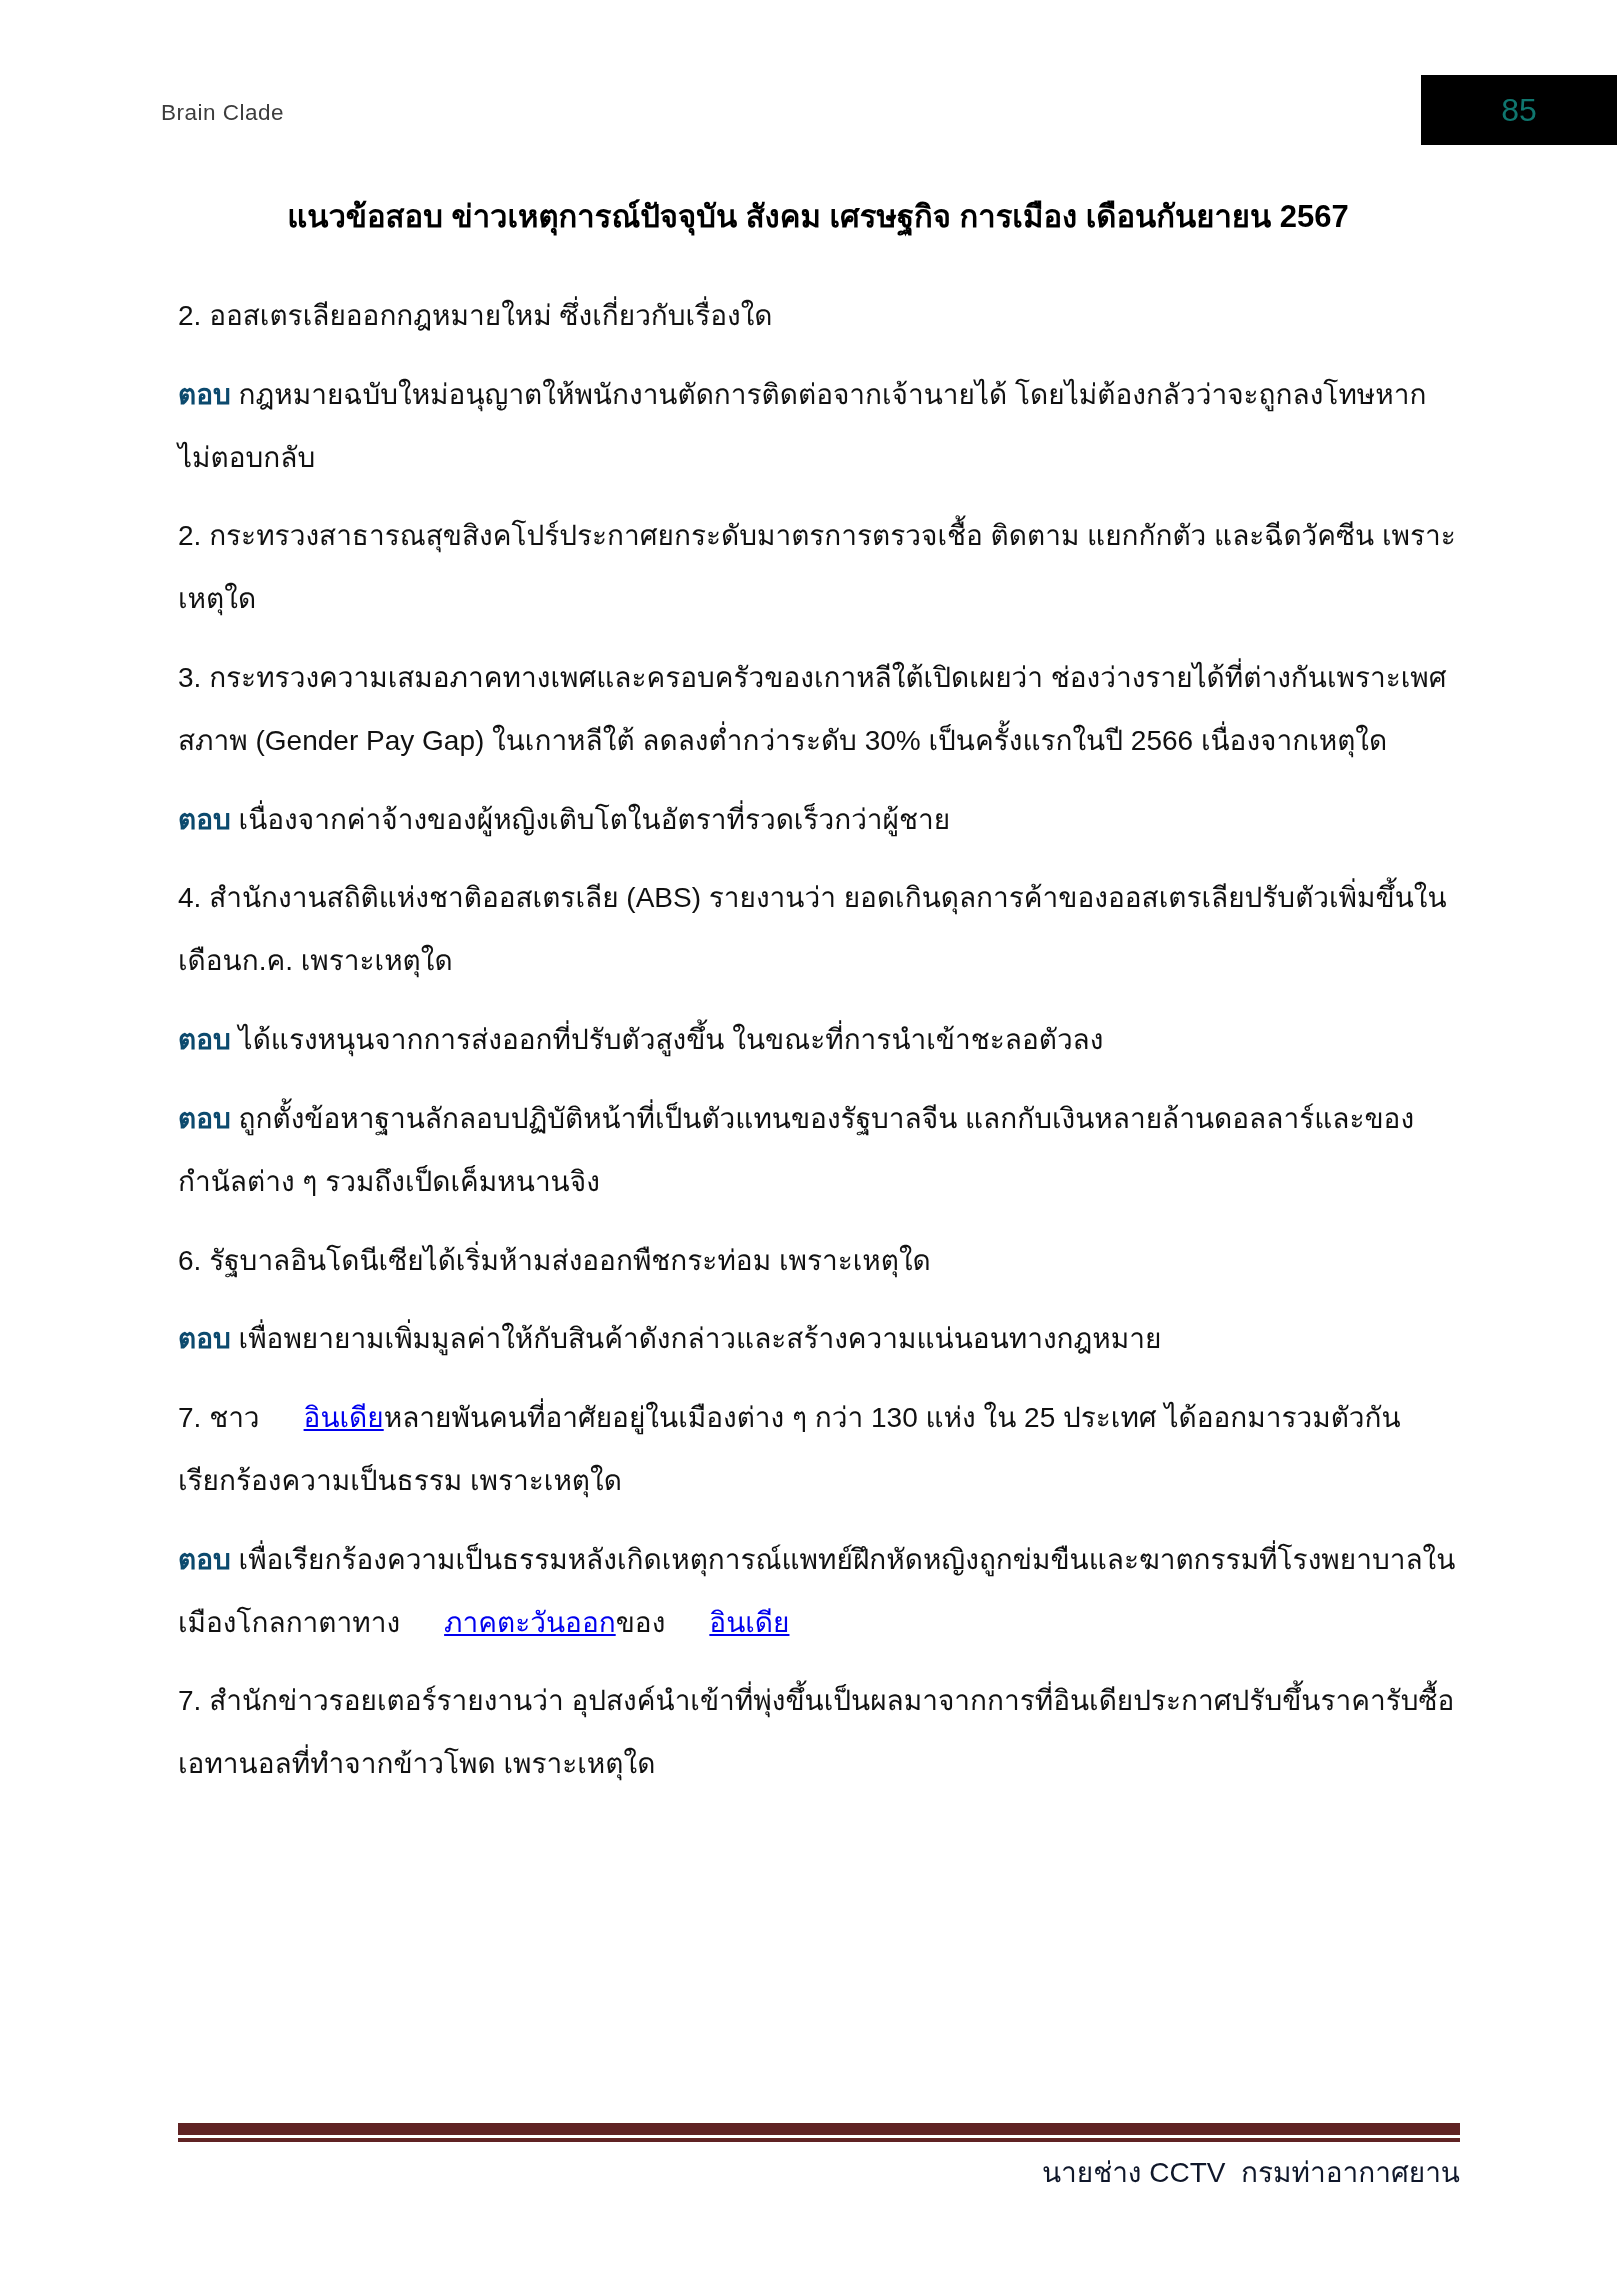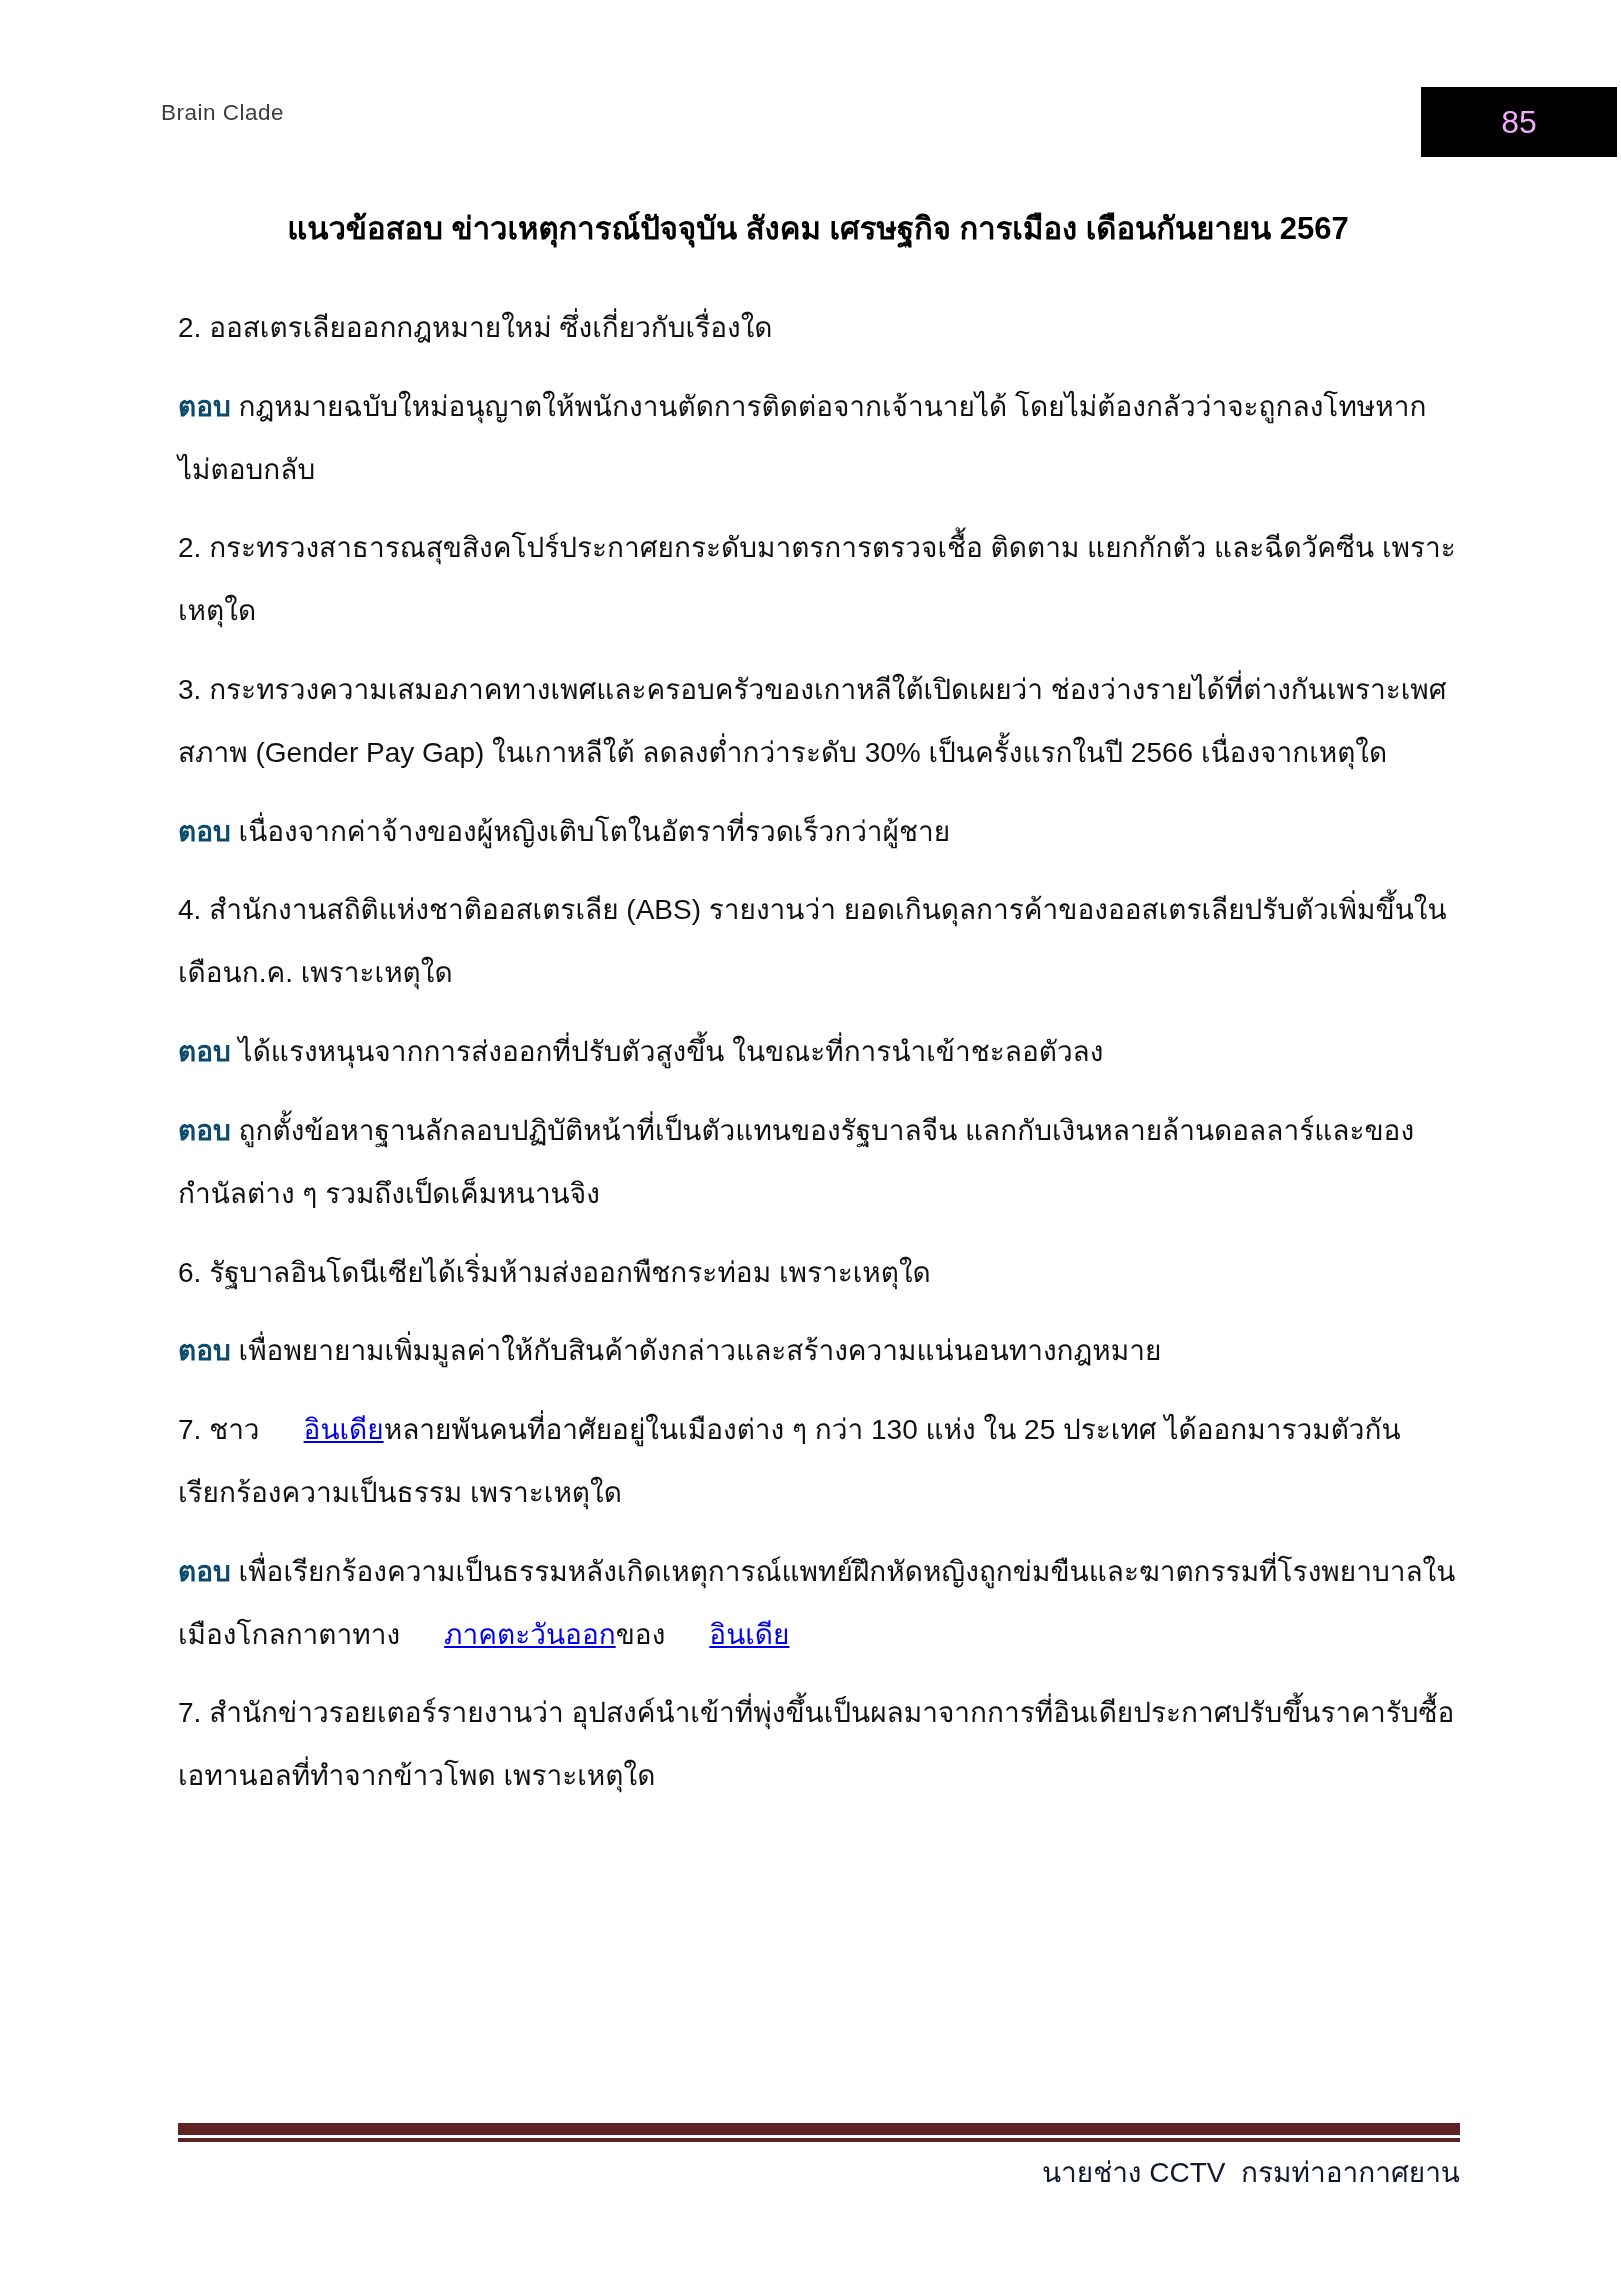--- a/index.html
+++ b/index.html
@@ -23,32 +23,31 @@
     letter-spacing: 0.5px;
     color: #3d3d3d;
   }
   .page-number-box {
     position: absolute;
     left: 1421px;
     top: 75px;
     width: 196px;
     height: 70px;
     background: #000000;
-    color: #f0abfc;
+    color: #0f766e;
     display: flex;
     align-items: center;
     justify-content: center;
     font-size: 32px;
-    margin-top: 12px;
   }
   .content {
     position: absolute;
     left: 178px;
     right: 163px;
-    top: 204px;
+    top: 192px;
   }
   .title {
     font-size: 31px;
     font-weight: bold;
     text-align: center;
     line-height: 49px;
     margin: 0 0 43px 0;
     color: #000000;
   }
   p.para {

